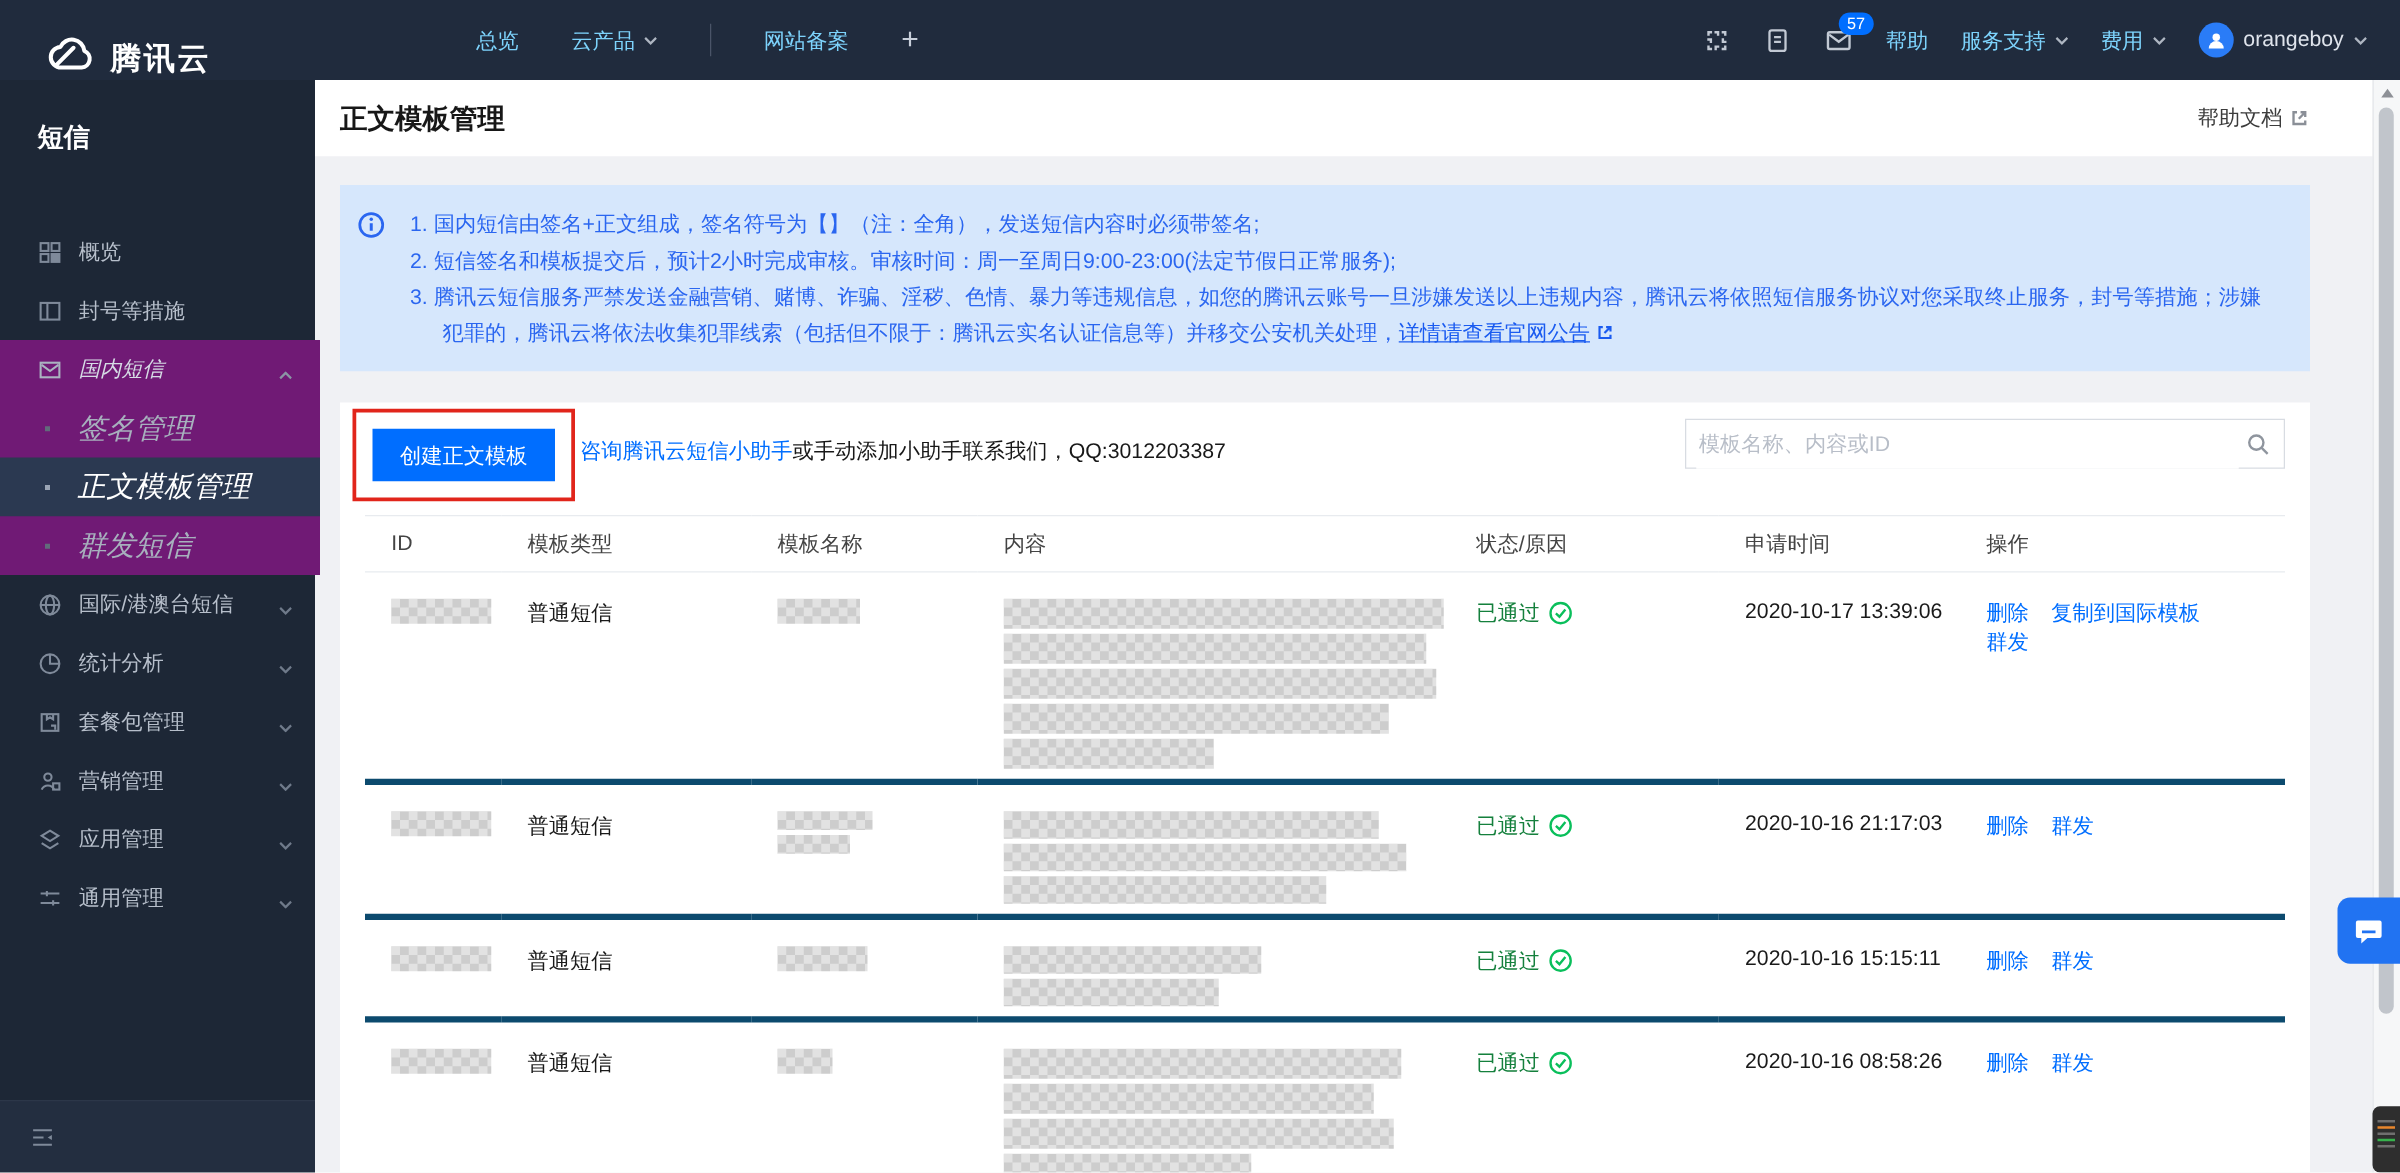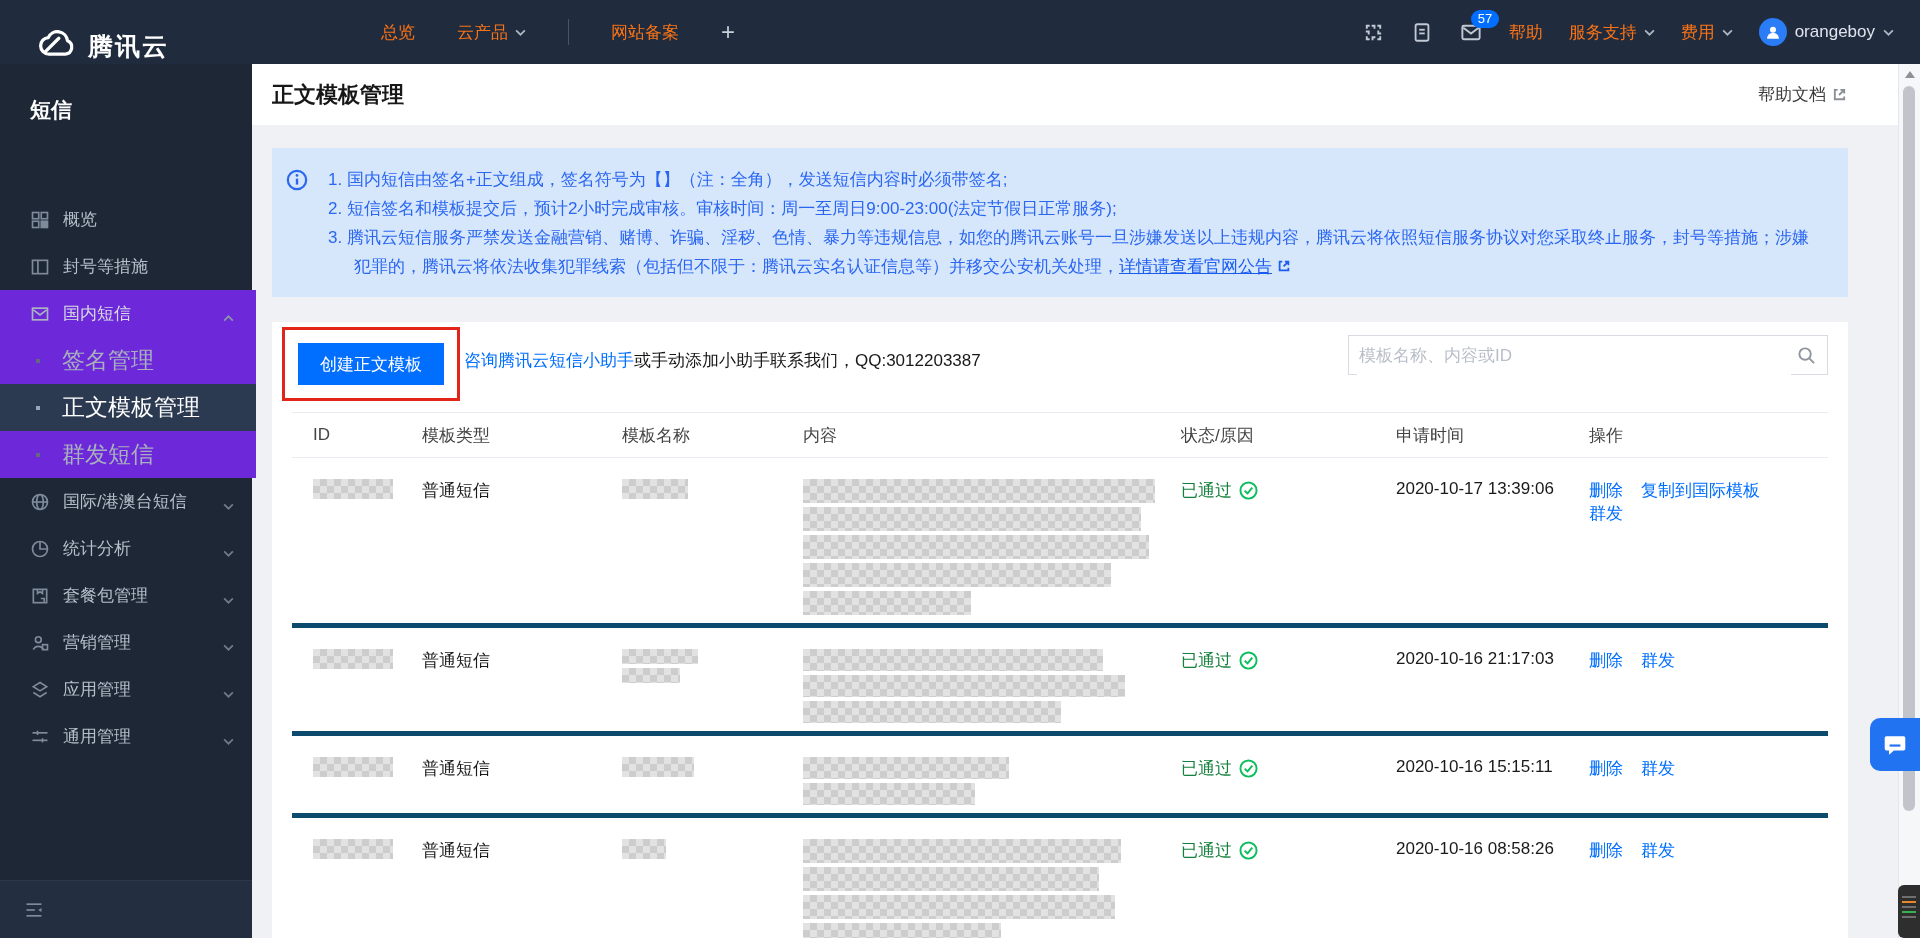--- a/index.html
+++ b/index.html
@@ -5,39 +5,39 @@
   html,body{margin:0;padding:0;overflow:hidden;}
   body{width:1920px;height:938px;position:relative;background:#f0f1f4;
        font-family:"Liberation Sans","DejaVu Sans",sans-serif;-webkit-font-smoothing:antialiased;}
 
   
   .topbar{position:absolute;left:0;top:0;width:1920px;height:64px;background:#202b3d;
           display:flex;align-items:center;color:#dfe4ec;z-index:20;}
   .logo{display:flex;align-items:center;gap:10px;padding-left:32px;cursor:pointer;margin-top:28px;}
   .logo-text{font-size:25px;font-weight:bold;color:#fff;letter-spacing:2px;}
   .topnav{display:flex;align-items:center;gap:42px;margin-left:212px;font-size:17px;}
-  .tn-item{display:flex;align-items:center;gap:7px;cursor:pointer;color:#f97316;}
+  .tn-item{display:flex;align-items:center;gap:7px;cursor:pointer;color:#7dd3fc;}
   .tb-divider{width:1px;height:26px;background:#4a5468;}
   .tb-plus{font-size:24px;color:#c8cfda;line-height:1;}
   .tb-right{margin-left:auto;display:flex;align-items:center;gap:26px;padding-right:26px;font-size:17px;}
   .tb-icon{display:flex;align-items:center;cursor:pointer;}
   .mail-wrap{position:relative;}
   .badge{position:absolute;top:-11px;left:12px;background:#006eff;color:#fff;font-size:13px;
          border-radius:10px;padding:2px 7px;line-height:1.1;}
   .tb-user{display:flex;align-items:center;gap:8px;cursor:pointer;}
   .avatar{width:28px;height:28px;border-radius:50%;background:#2a7cf7;display:flex;align-items:center;justify-content:center;}
 
   
   .sidebar{position:absolute;left:0;top:64px;width:252px;bottom:0;background:#1d2736;z-index:10;}
   .sb-title{color:#fff;font-size:21px;font-weight:bold;padding:32px 0 0 30px;}
-  .sb-menu{position:absolute;left:0;top:132px;width:256px;}
+  .sb-menu{position:absolute;left:0;top:114px;width:256px;}
   .sb-item{height:47px;display:flex;align-items:center;padding-left:30px;color:#b7bfcb;font-size:17px;
            cursor:pointer;position:relative;box-sizing:border-box;}
   .sb-item .label{margin-left:13px;}
-  .sb-group{background:#6d28d9;}
+  .sb-group{background:#701a75;font-style:italic;}
   .sb-sub{height:47px;display:flex;align-items:center;padding-left:36px;color:#a7b0bd;font-size:23px;cursor:pointer;position:relative;}
   .sb-sub .bullet{width:4px;height:4px;background:#616b7b;margin-right:22px;}
   .sb-sub.selected{background:#2b3951;color:#fff;}
   .sb-caret{position:absolute;right:22px;top:17px;}
   .sb-footer{position:absolute;left:0;bottom:0;width:252px;height:58px;background:#232e40;
              border-top:1px solid #2c3749;display:flex;align-items:center;padding-left:24px;box-sizing:border-box;cursor:pointer;}
 
   
   .page-header{position:absolute;left:252px;top:64px;width:1647px;height:61px;background:#fff;
                display:flex;align-items:center;}

